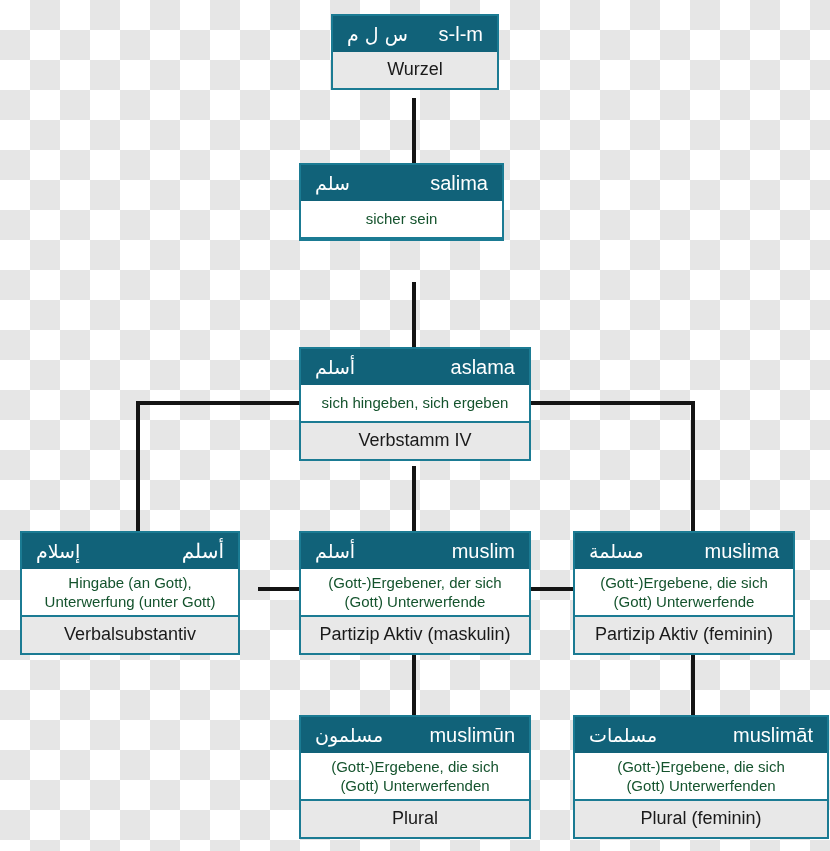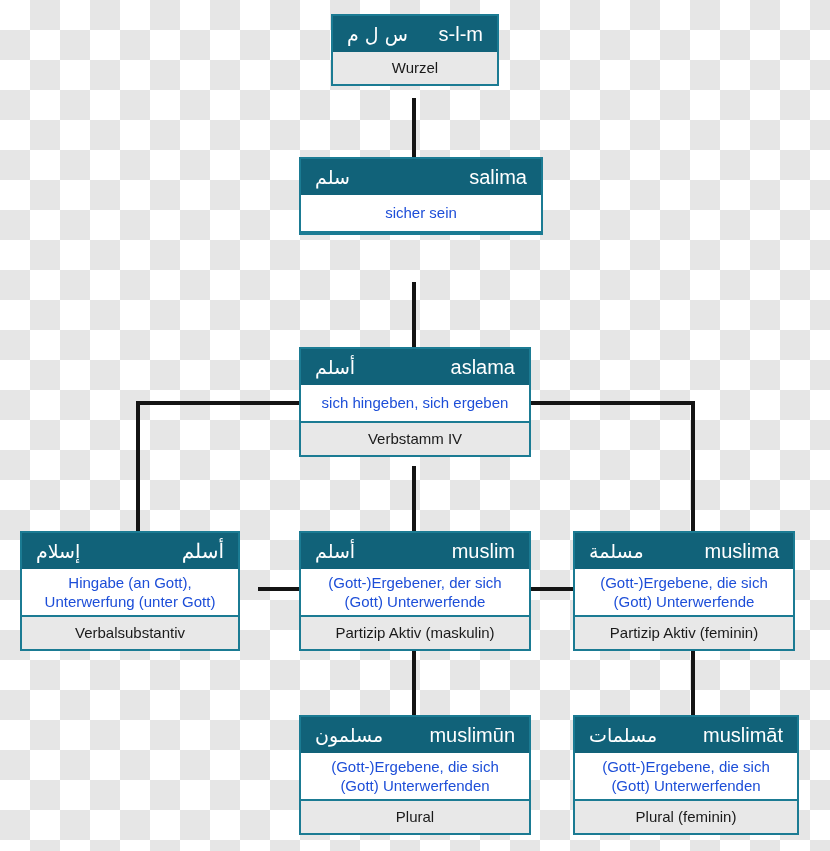--- a/index.html
+++ b/index.html
@@ -57,53 +57,53 @@
     unicode-bidi: bidi-override;
     line-height: 1;
     white-space: nowrap;
   }
   .translit {
     font-size: 20px;
     white-space: nowrap;
   }
   .node-meaning {
     background: #ffffff;
-    color: #1d4ed8;
+    color: #14532d;
     font-size: 15px;
     text-align: center;
     padding: 6px 8px;
     box-sizing: border-box;
     line-height: 1.28;
     border-bottom: 2px solid #1b7b93;
     display: flex;
     flex-direction: column;
     align-items: center;
     justify-content: center;
   }
   .node-meaning .ln { display: block; white-space: nowrap; }
   .node-type {
     background: #e8e8e8;
     color: #1a1a1a;
-    font-size: 15px;
+    font-size: 18px;
     text-align: center;
     padding: 7px 8px;
     box-sizing: border-box;
     line-height: 1.2;
     white-space: nowrap;
   }
 
   
   #node-root     { left: 331px; top: 14px;  width: 168px; }
-  #node-salima   { left: 299px; top: 157px; width: 244px; }
+  #node-salima   { left: 299px; top: 163px; width: 205px; }
   #node-aslama   { left: 299px; top: 347px; width: 232px; }
   #node-islam    { left: 20px;  top: 531px; width: 220px; }
   #node-muslim   { left: 299px; top: 531px; width: 232px; }
   #node-muslima  { left: 573px; top: 531px; width: 222px; }
   #node-muslimun { left: 299px; top: 715px; width: 232px; }
-  #node-muslimat { left: 573px; top: 715px; width: 226px; }
+  #node-muslimat { left: 573px; top: 715px; width: 256px; }
 
   #node-root .node-meaning,
   #node-salima .node-meaning,
   #node-aslama .node-meaning { height: 38px; }
   #node-islam .node-meaning,
   #node-muslim .node-meaning,
   #node-muslima .node-meaning,
   #node-muslimun .node-meaning,
   #node-muslimat .node-meaning { height: 48px; }
 </style>

